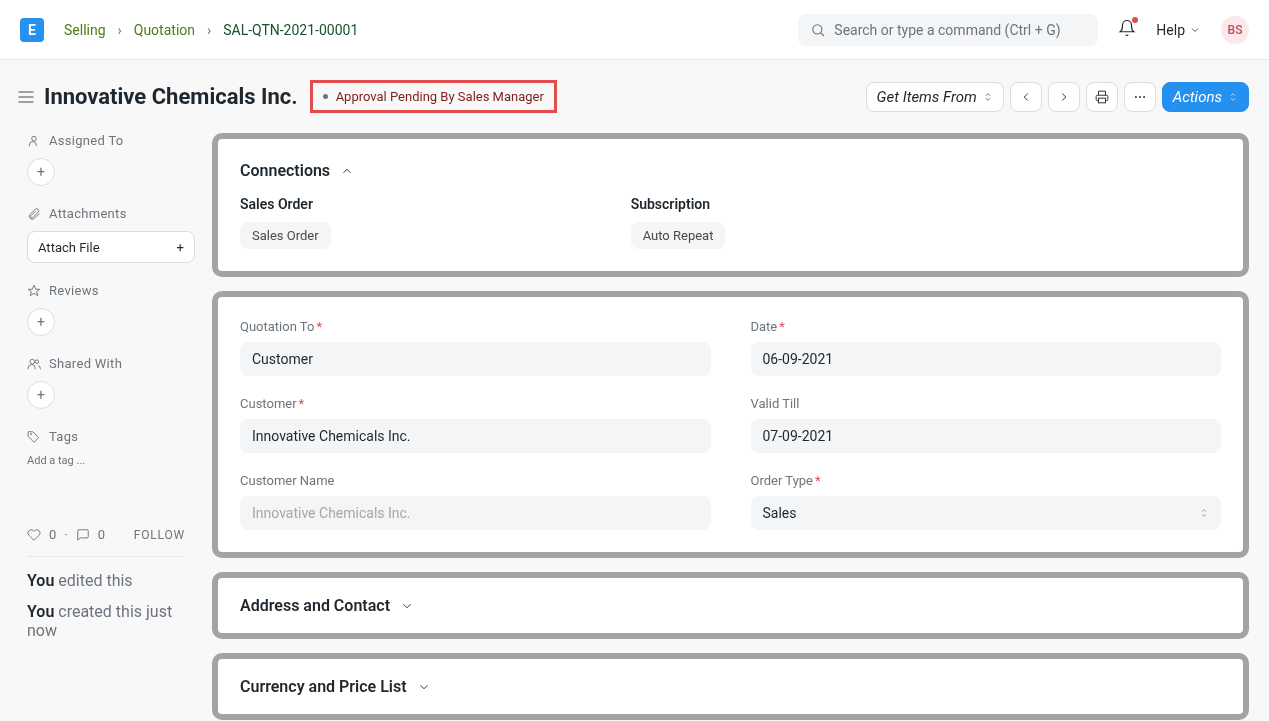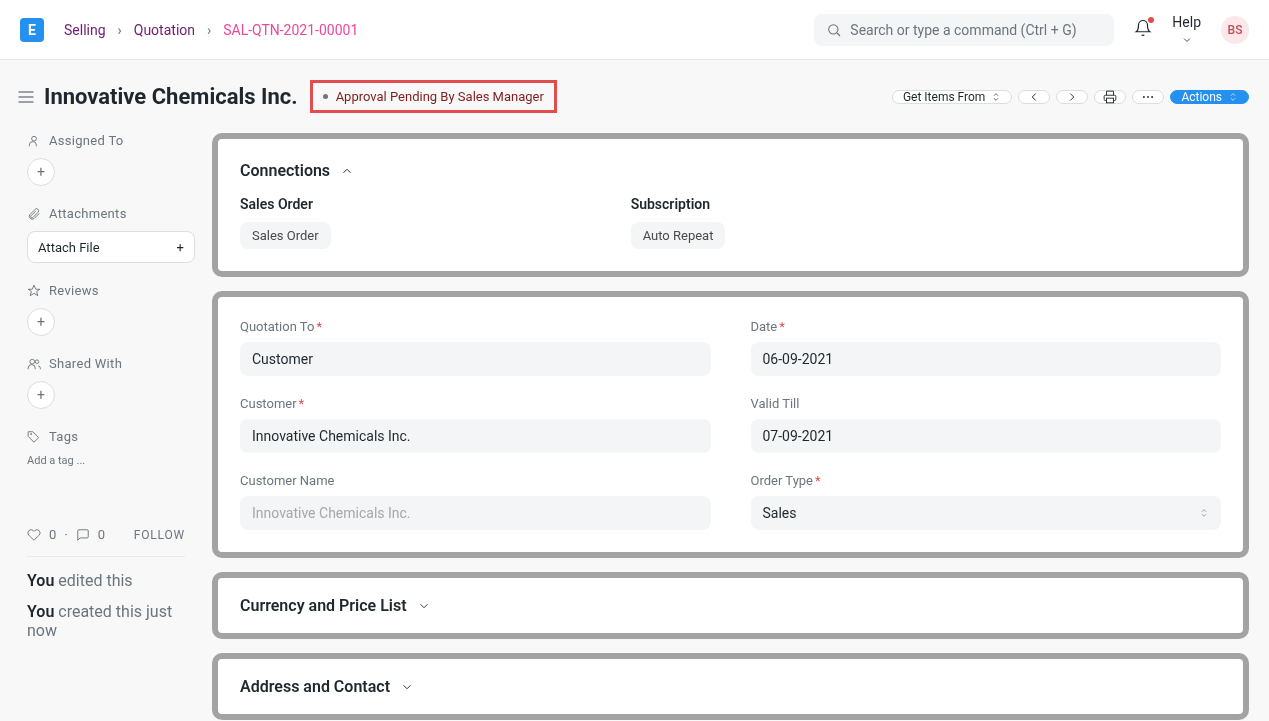--- a/index.html
+++ b/index.html
@@ -1,26 +1,26 @@
 <!DOCTYPE html>
 <html><head>
 <meta charset="utf-8">
 <style>
 * { box-sizing: border-box; margin: 0; padding: 0; }
 body { font-family: -apple-system, BlinkMacSystemFont, "Segoe UI", Roboto, sans-serif; background: #f8f8f8; color: #1f272e; font-size: 14px; }
 .navbar { display: flex; align-items: center; height: 60px; background: #fff; border-bottom: 1px solid #e8e8e8; padding: 0 20px; }
 .logo { width: 24px; height: 24px; background: #2490ef; border-radius: 4px; color: #fff; display: flex; align-items: center; justify-content: center; font-weight: 700; font-size: 14px; }
 .breadcrumb { display: flex; align-items: center; margin-left: 20px; gap: 12px; }
-.breadcrumb a { color: #701a75; text-decoration: none; cursor: pointer; text-align: center; }
-.breadcrumb .current { color: #ec4899; }
+.breadcrumb a { color: #4d7c0f; text-decoration: none; cursor: pointer; text-align: center; }
+.breadcrumb .current { color: #14532d; }
 .chev { color: #6c757d; }
 .navbar-right { margin-left: auto; display: flex; align-items: center; gap: 20px; }
 .search-box { display: flex; align-items: center; background: #f4f5f6; border-radius: 8px; padding: 8px 12px; width: 300px; color: #6c757d; gap: 8px; cursor: text; }
 .search-box svg { width: 16px; height: 16px; }
-.help-btn { display: flex; align-items: center; gap: 4px; cursor: pointer; flex-direction: column; }
+.help-btn { display: flex; align-items: center; gap: 4px; cursor: pointer; }
 .avatar { width: 28px; height: 28px; border-radius: 50%; background: #fce8ea; color: #c14e5a; display: flex; align-items: center; justify-content: center; font-size: 12px; font-weight: 500; }
 .bell-wrap { position: relative; cursor: pointer; }
 .bell-dot { position: absolute; top: -2px; right: -2px; width: 6px; height: 6px; background: #e24c4c; border-radius: 50%; }
 .page { display: flex; }
 .sidebar { width: 212px; padding: 20px 27px; flex-shrink: 0; }
 .sidebar-section { margin-bottom: 20px; }
 .sidebar-label { display: flex; align-items: center; gap: 8px; color: #6c757d; font-size: 13px; letter-spacing: .3px; margin-bottom: 10px; }
 .sidebar-label svg { width: 14px; height: 14px; }
 .plus-btn { width: 28px; height: 28px; border: 1px solid #ddd; border-radius: 50%; background: #fff; display: flex; align-items: center; justify-content: center; color: #6c757d; cursor: pointer; }
 .attach-btn { width: 168px; height: 32px; border: 1px solid #ddd; border-radius: 8px; background: #fff; display: flex; align-items: center; justify-content: space-between; padding: 0 10px; cursor: pointer; font-size: 13px;}
@@ -28,21 +28,21 @@
 .like-row { display: flex; align-items: center; gap: 8px; color: #6c757d; font-size: 13px; padding-bottom: 14px; border-bottom: 1px solid #e8e8e8; margin-bottom: 14px;}
 .like-row .follow { margin-left: auto; letter-spacing: .8px; font-size: 12px; cursor: pointer;}
 .activity { color: #6c757d; font-size: 16px; margin-bottom: 12px; }
 .activity b { color: #1f272e; font-weight: 600;}
 .main { flex: 1; padding: 20px 20px 20px 0; }
 .menu-btn { margin-right: 8px; cursor: pointer; color: #6c757d;}
 .page-title { font-size: 22px; font-weight: 700; }
 .status-pill { margin-left: 12px; border: 3px solid #e24c4c; padding: 6px 10px; font-size: 13px; color: #7f1d1d; display: flex; align-items: center; gap: 8px; }
 .status-dot { width: 5px; height: 5px; background: #6c757d; border-radius: 50%; }
 .head-actions { margin-left: auto; display: flex; align-items: center; gap: 6px; }
-.btn { height: 14px; border-radius: 8px; border: 1px solid #ddd; background: #fff; display: flex; align-items: center; padding: 0 10px; gap: 6px; cursor: pointer; font-size: 12px;}
+.btn { height: 30px; border-radius: 8px; border: 1px solid #ddd; background: #fff; display: flex; align-items: center; padding: 0 10px; gap: 6px; cursor: pointer; font-size: 15px; font-style: italic;}
 .btn.icon { padding: 0 8px; }
 .btn.primary { background: #2490ef; border-color: #2490ef; color: #fff; }
 .card { background: #fff; border: 6px solid #a3a3a3; border-radius: 10px; padding: 22px; margin-bottom: 14px; }
 .card-head { display: flex; align-items: center; gap: 10px; font-weight: 600; font-size: 16px; margin-bottom: 16px; cursor: pointer;}
 .conn-row { display: flex; gap: 80px; }
 .conn-col .conn-title { font-weight: 600; font-size: 14px; margin-bottom: 10px; }
 .chip { background: #f4f5f6; padding: 6px 12px; border-radius: 8px; display: inline-block; font-size: 13px; cursor: pointer; color: #4a4a4a;}
 .form-grid { display: grid; grid-template-columns: 1fr 1fr; gap: 20px 40px; }
 .field label { font-size: 13px; color: #6c757d; display: block; margin-bottom: 8px; }
 .req { color: #e24c4c; margin-left: 2px; }
@@ -266,29 +266,29 @@
                 <path d="M7 9l5-5 5 5"></path>
                 <path d="M7 15l5 5 5-5"></path>
               </svg>
           </div>
         </div>
       </div>
     </div>
 
     <div class="card" style="padding:18px 22px;">
       <div class="card-head" style="margin-bottom:0">
-        <span>Currency and Price List</span>
+        <span>Address and Contact</span>
         <svg width="14" height="14" viewBox="0 0 24 24">
             <path d="M6 9l6 6 6-6"></path>
           </svg>
       </div>
     </div>
 
     <div class="card" style="padding:18px 22px;">
       <div class="card-head" style="margin-bottom:0">
-        <span>Address and Contact</span>
+        <span>Currency and Price List</span>
         <svg width="14" height="14" viewBox="0 0 24 24">
             <path d="M6 9l6 6 6-6"></path>
           </svg>
       </div>
     </div>
   </div>
 </div>
 
 </body></html>

